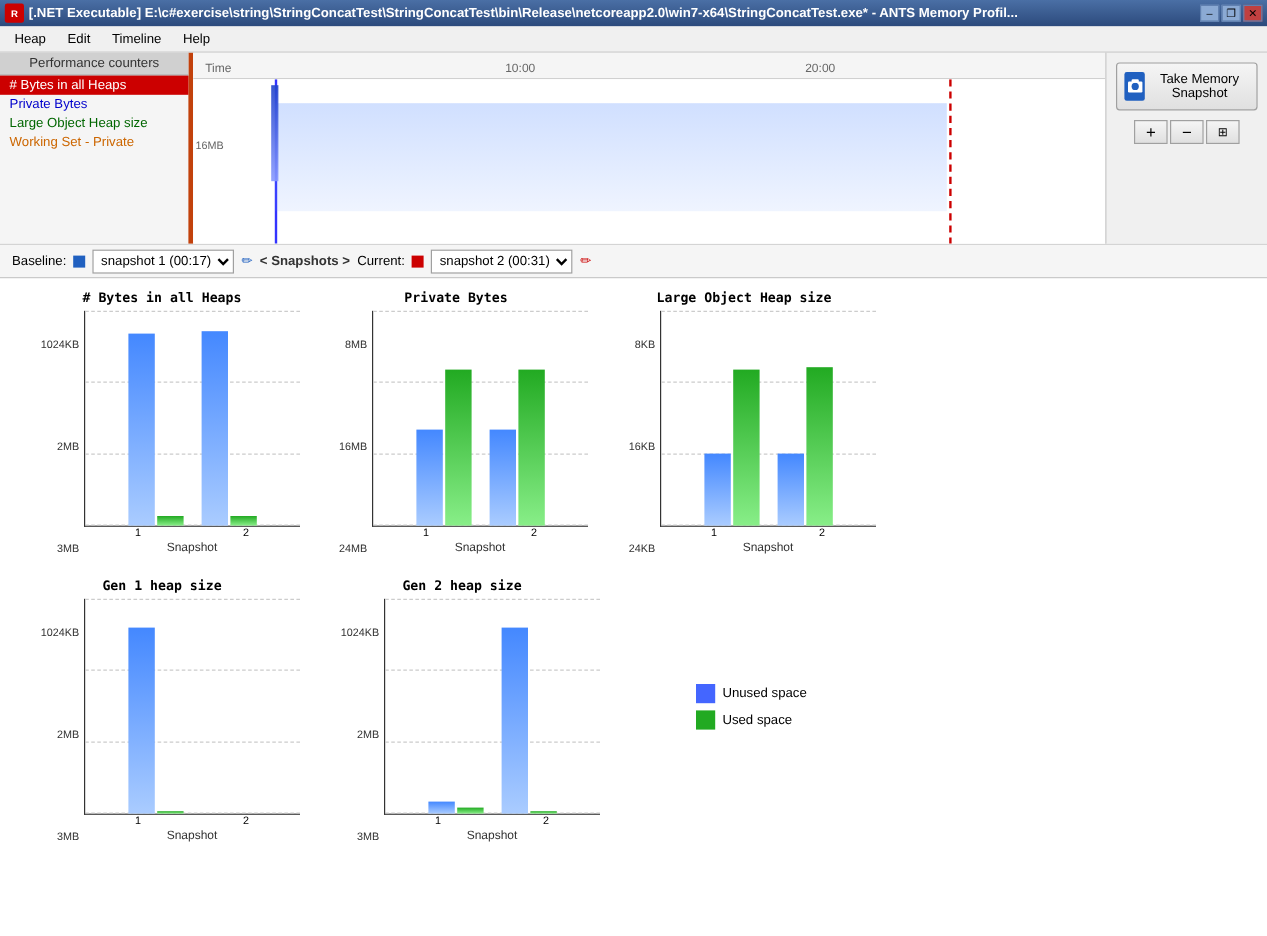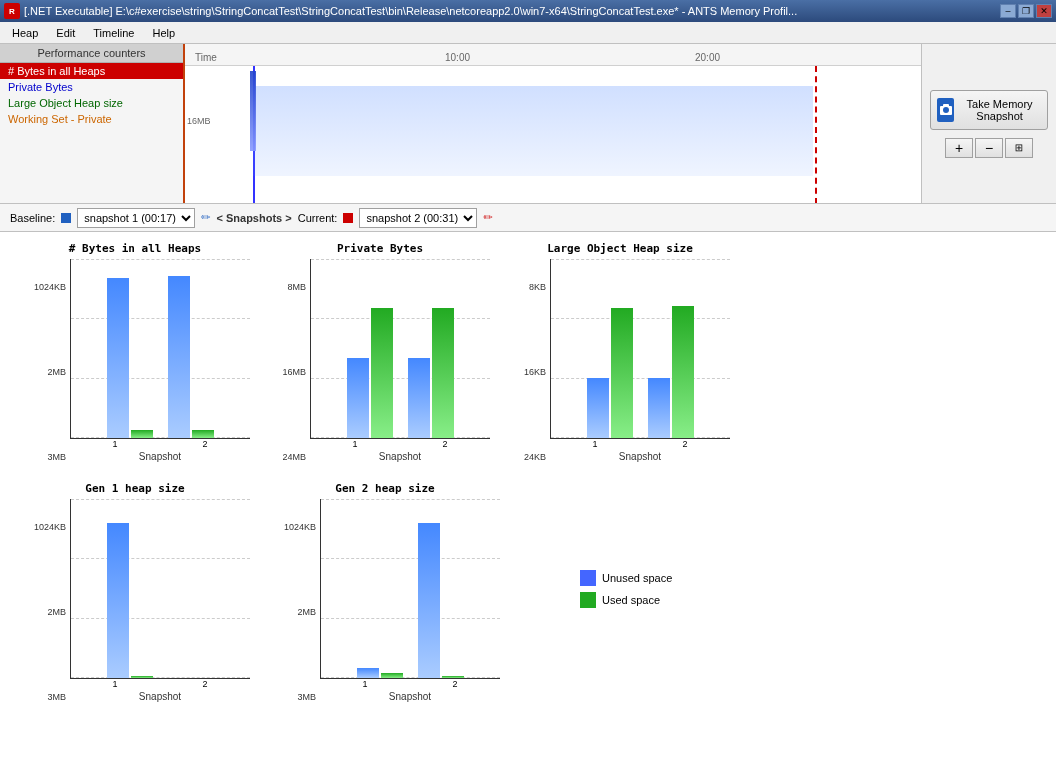--- a/index.html
+++ b/index.html
@@ -1,52 +1,52 @@
 <!DOCTYPE html>
 <html><head>
   <meta charset="utf-8">
   <style>
     * { box-sizing: border-box; margin: 0; padding: 0; }
     body { font-family: 'Segoe UI', Tahoma, Geneva, Verdana, sans-serif; font-size: 11px; background: #f0f0f0; color: #000; width: 1056px; height: 780px; overflow: hidden; }
 
     
     .titlebar { background: linear-gradient(to bottom, #4a6fa5, #2c4a7c); color: white; height: 22px; display: flex; align-items: center; padding: 0 4px; gap: 4px; font-size: 11px; }
     .titlebar-icon { width: 16px; height: 16px; background: #c00; border-radius: 2px; display: flex; align-items: center; justify-content: center; font-size: 8px; color: white; font-weight: bold; }
-    .titlebar-title { flex: 1; font-size: 11px; }
+    .titlebar-title { flex: 1; font-size: 11px; font-weight: bold; }
     .titlebar-buttons { display: flex; gap: 2px; }
     .titlebar-btn { width: 16px; height: 14px; background: #8baad4; border: 1px solid #6080b0; display: flex; align-items: center; justify-content: center; font-size: 9px; cursor: pointer; color: #000; }
 
     
     .menubar { background: #f0f0f0; border-bottom: 1px solid #c0c0c0; height: 22px; display: flex; align-items: center; padding: 0 4px; gap: 2px; }
     .menu-item { padding: 2px 8px; cursor: pointer; font-size: 11px; }
 
     
     .main-container { display: flex; flex-direction: column; height: calc(780px - 44px); }
 
     
     .top-panel { display: flex; height: 160px; border-bottom: 1px solid #c0c0c0; background: white; }
 
     
-    .sidebar-panel { width: 185px; border-right: 2px solid #c2410c; background: #f5f5f5; }
+    .sidebar-panel { width: 161px; border-right: 4px solid #c2410c; background: #f5f5f5; }
     .sidebar-header { background: #d0d0d0; text-align: center; padding: 3px; font-size: 11px; color: #333; border-bottom: 1px solid #b0b0b0; }
     .sidebar-item { padding: 2px 8px; font-size: 11px; cursor: pointer; }
     .sidebar-item.active { background: #cc0000; color: white; }
     .sidebar-item.blue { color: #0000cc; }
     .sidebar-item.green-dark { color: #006600; }
     .sidebar-item.orange { color: #cc6600; }
 
     
     .timeline-area { flex: 1; position: relative; overflow: hidden; background: white; }
     .timeline-header { height: 22px; border-bottom: 1px solid #d0d0d0; background: #f5f5f5; display: flex; align-items: flex-end; padding: 0 0 2px 0; position: relative; }
     .timeline-tick { position: absolute; font-size: 10px; color: #666; bottom: 2px; }
     .timeline-chart { position: relative; height: 138px; background: white; }
     .timeline-ylabel { position: absolute; left: 2px; font-size: 9px; color: #666; }
 
     
-    .right-panel { width: 135px; border-left: 1px solid #c0c0c0; background: #f0f0f0; display: flex; flex-direction: column; align-items: center; justify-content: center; padding: 8px; gap: 8px; }
+    .right-panel { width: 135px; border-left: 1px solid #c0c0c0; background: #f0f0f0; display: flex; flex-direction: column; align-items: center; justify-content: flex-start; padding: 8px; gap: 8px; }
     .action-btn { width: 118px; height: 40px; background: linear-gradient(to bottom, #f5f5f5, #e0e0e0); border: 1px solid #a0a0a0; border-radius: 3px; cursor: pointer; display: flex; align-items: center; gap: 4px; padding: 4px 6px; font-size: 11px; }
     .action-btn-icon { width: 24px; height: 24px; background: #2060c0; border-radius: 2px; display: flex; align-items: center; justify-content: center; }
     .action-btn-icon.grey { background: #909090; }
     .zoom-bar { display: flex; gap: 2px; align-items: center; }
     .zoom-btn { width: 28px; height: 20px; background: linear-gradient(to bottom, #f5f5f5, #e0e0e0); border: 1px solid #a0a0a0; display: flex; align-items: center; justify-content: center; cursor: pointer; font-size: 14px; }
 
     
     .tab-bar { height: 24px; background: #e8e8e8; border-bottom: 2px solid #c0c0c0; display: flex; align-items: flex-end; padding-left: 4px; }
     .tab { padding: 3px 12px; border: 1px solid #b0b0b0; border-bottom: none; cursor: pointer; font-size: 11px; background: #e0e0e0; margin-right: 2px; }
     .tab.active { background: white; border-bottom: 2px solid white; margin-bottom: -2px; }

